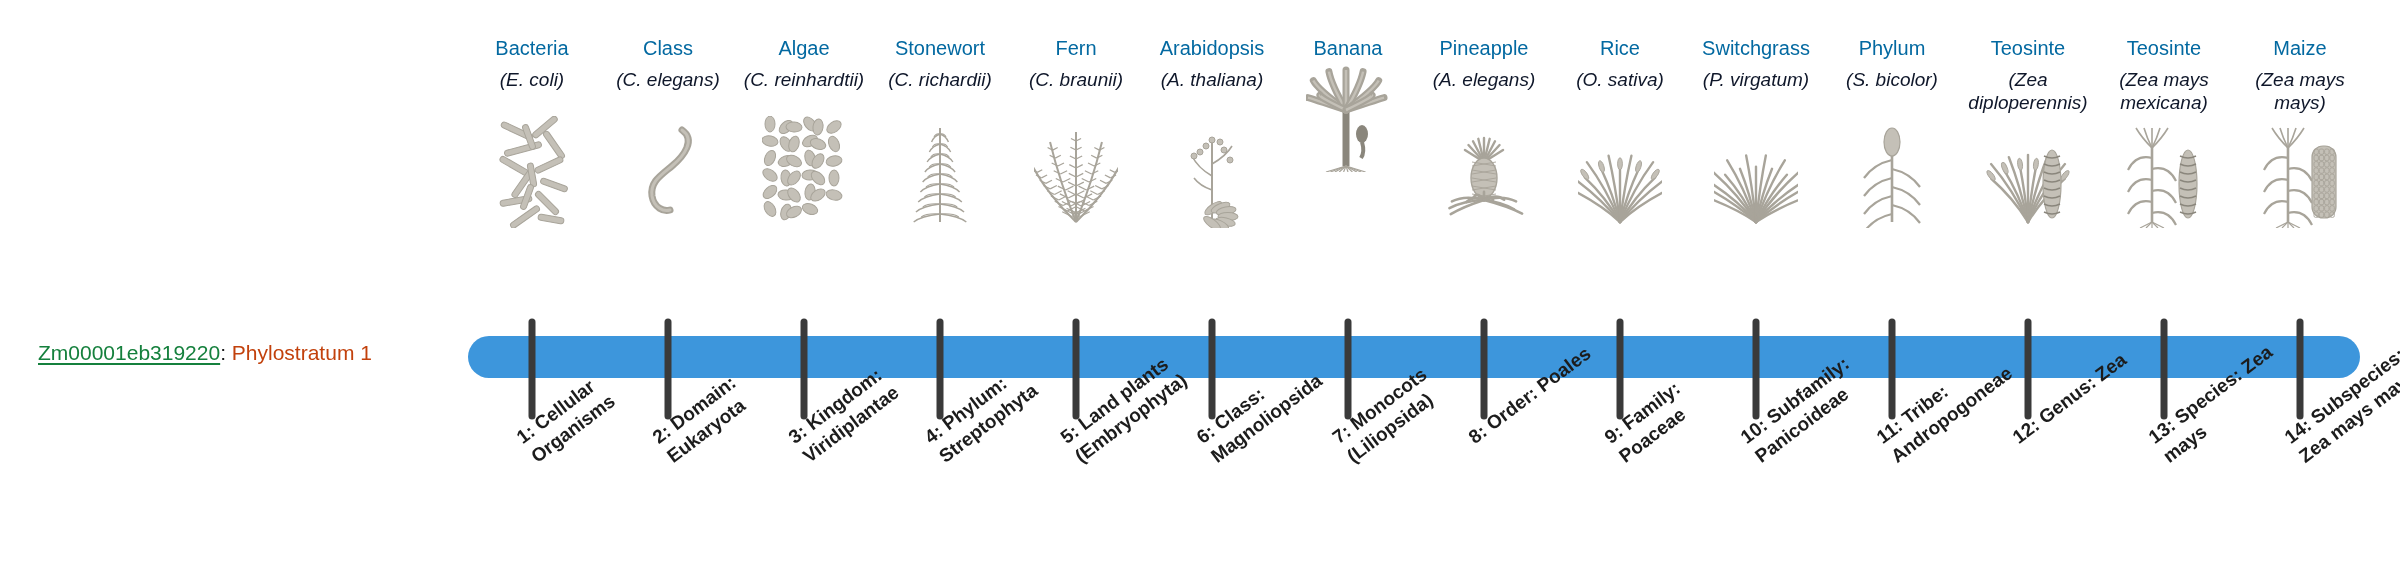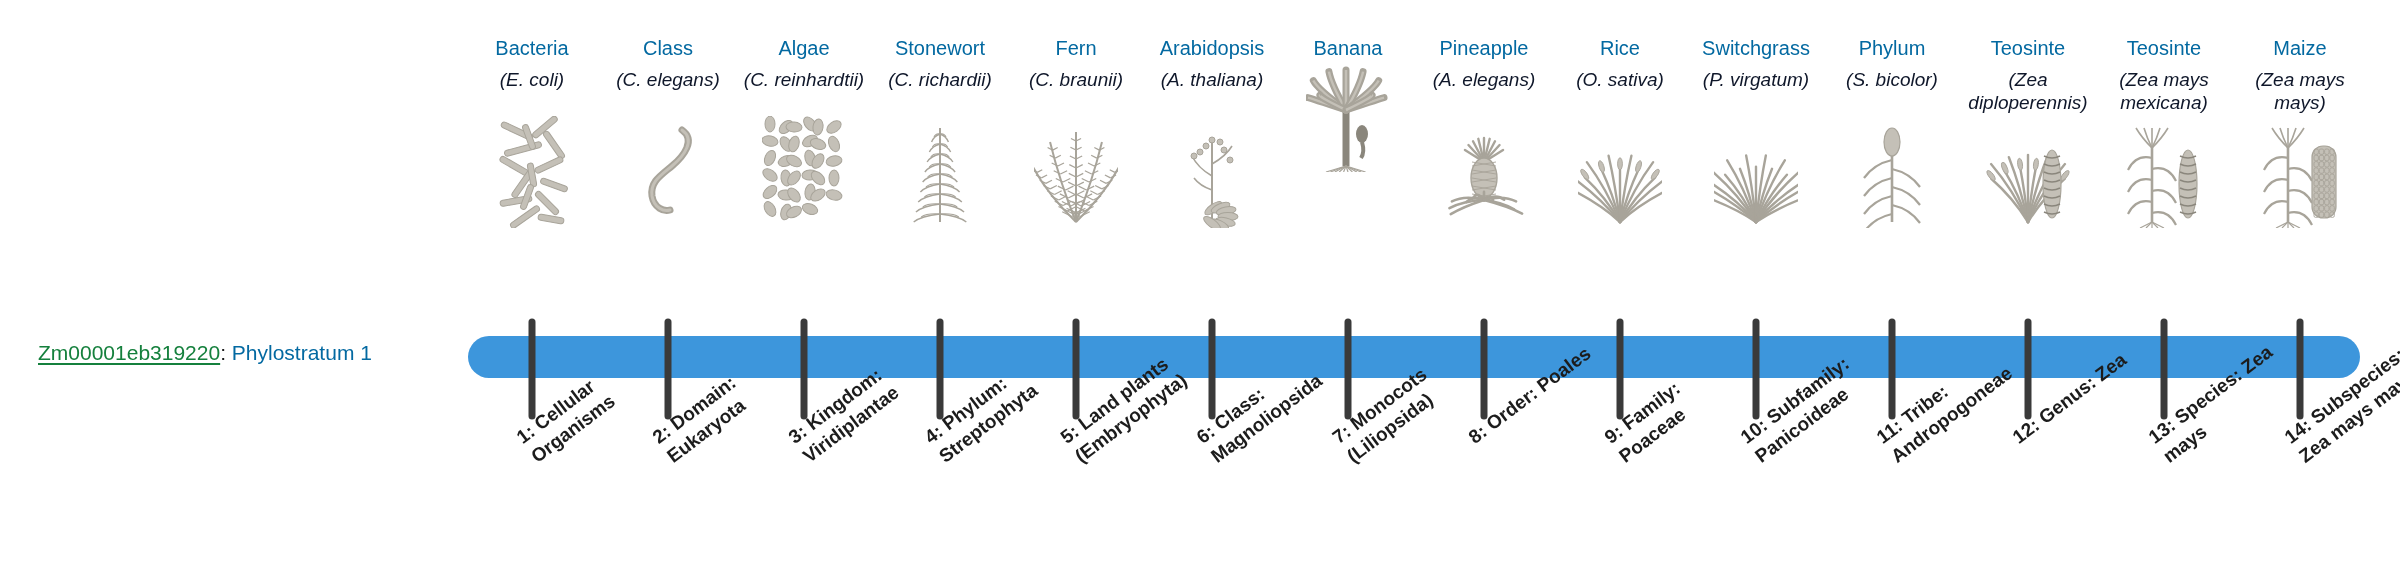--- a/index.html
+++ b/index.html
@@ -31,21 +31,21 @@
     line-height: 26px;
     white-space: nowrap;
   }
   #gene-label .gene-id {
     color: #15803d;
     text-decoration: underline;
     text-underline-offset: 3px;
     cursor: pointer;
   }
   #gene-label .gene-strat {
-    color: #0369a1;
+    color: #c2410c;
   }
 
   
   #species-row {
     position: absolute;
     left: 468px;
     top: 36px;
     width: 1900px;
     height: 280px;
   }

